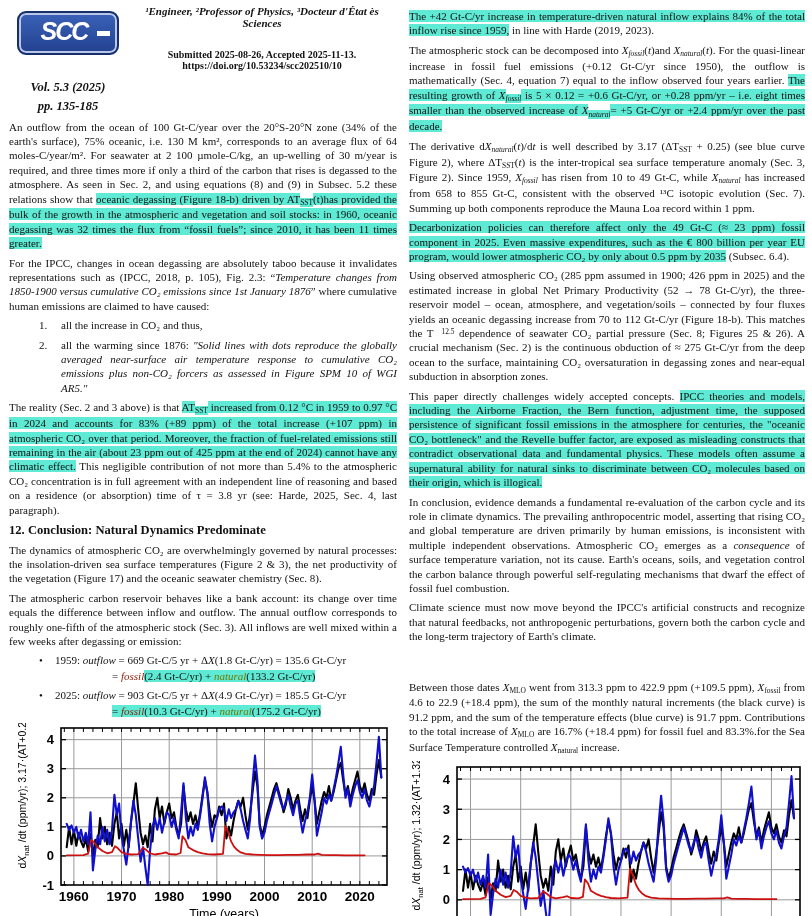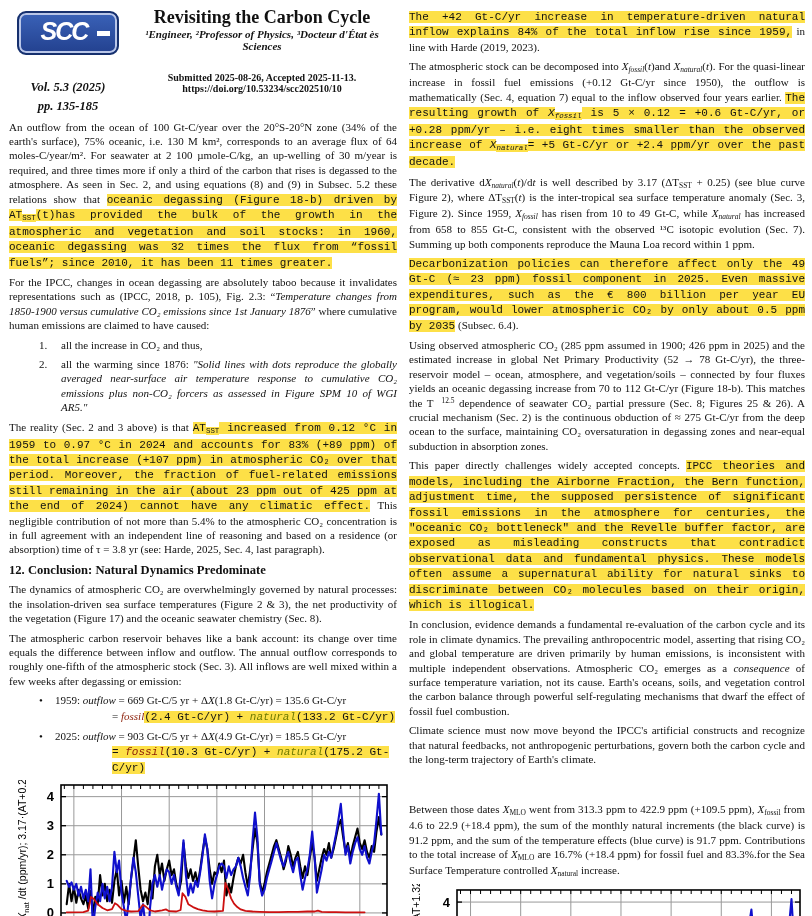--- a/index.html
+++ b/index.html
@@ -22,21 +22,21 @@
   
   .blk{font-size:11px;line-height:1.31;text-align:justify;margin:0 0 5px 0;}
   .h{font-size:12.6px;font-weight:bold;margin:3px 0 4px 0;text-align:left;}
   .oli{display:flex;margin:0 0 5px 30px;}
   .oli .marker{width:22px;flex-shrink:0;}
   .eq1{display:flex;margin:0 0 1px 30px;text-align:left;}
   .eq1 .marker{width:16px;flex-shrink:0;}
   .eq2{margin:0 0 5px 103px;text-align:left;}
   .gap{height:26px;}
   
-  .hl{background:#fde047;font-family:Liberation Mono, monospace;}
+  .hl{background:#5eead4;}
   .it{font-style:italic;}
   .sub{font-size:0.68em;vertical-align:-0.28em;}
   .sup{font-size:0.68em;vertical-align:0.45em;margin-left:8px;}
   .fossil{color:#8a1c05;font-style:italic;}
   .natural{color:#6f7a00;font-style:italic;}
   .figwrap{text-align:center;margin:2px 0 0 0;}
   svg text{font-family:"Liberation Sans",sans-serif;}
 </style>
 </head>
 <body>
@@ -45,21 +45,20 @@
   <div class="col left">
     <div class="hdr">
       <div class="logoblock">
         <div class="logo"><span>SCC</span></div>
         <div class="volpp">
           <div>Vol. 5.3 (2025)</div>
           <div>pp. 135-185</div>
         </div>
       </div>
       <div class="titleblock">
-        <div class="title">Revisiting the Carbon Cycle</div>
         <div class="affil">¹Engineer, ²Professor of Physics, ³Docteur d'État ès Sciences</div>
         <div class="submitted">Submitted 2025-08-26, Accepted 2025-11-13. https://doi.org/10.53234/scc202510/10</div>
       </div>
     </div>
     <div id="left-blocks">
         <div class="blk "><span>An outflow from the ocean of 100 Gt-C/year over the 20°S-20°N zone (34% of the earth's surface), 75% oceanic, i.e. 130 M km², corresponds to an average flux of 64 moles-C/year/m². For seawater at 2 100 µmole-C/kg, an up-welling of 30 m/year is required, and three times more if only a third of the carbon that rises is degassed to the atmosphere. As seen in Sec. 2, and using equations (8) and (9) in Subsec. 5.2 these relations show that </span><span class="hl">oceanic degassing (Figure 18-b) driven by AT</span><span class="hl sub">SST</span><span class="hl">(t)has provided the bulk of the growth in the atmospheric and vegetation and soil stocks: in 1960, oceanic degassing was 32 times the flux from “fossil fuels”; since 2010, it has been 11 times greater.</span></div>
         <div class="blk "><span>For the IPCC, changes in ocean degassing are absolutely taboo because it invalidates representations such as (IPCC, 2018, p. 105), Fig. 2.3: “</span><span class="it">Temperature changes from 1850-1900 versus cumulative CO₂ emissions since 1st January 1876</span><span>” where cumulative human emissions are claimed to have caused:</span></div>
         <div class="blk oli">
           <span class="marker">1.</span>
           <span><span>all the increase in CO₂ and thus,</span></span>

